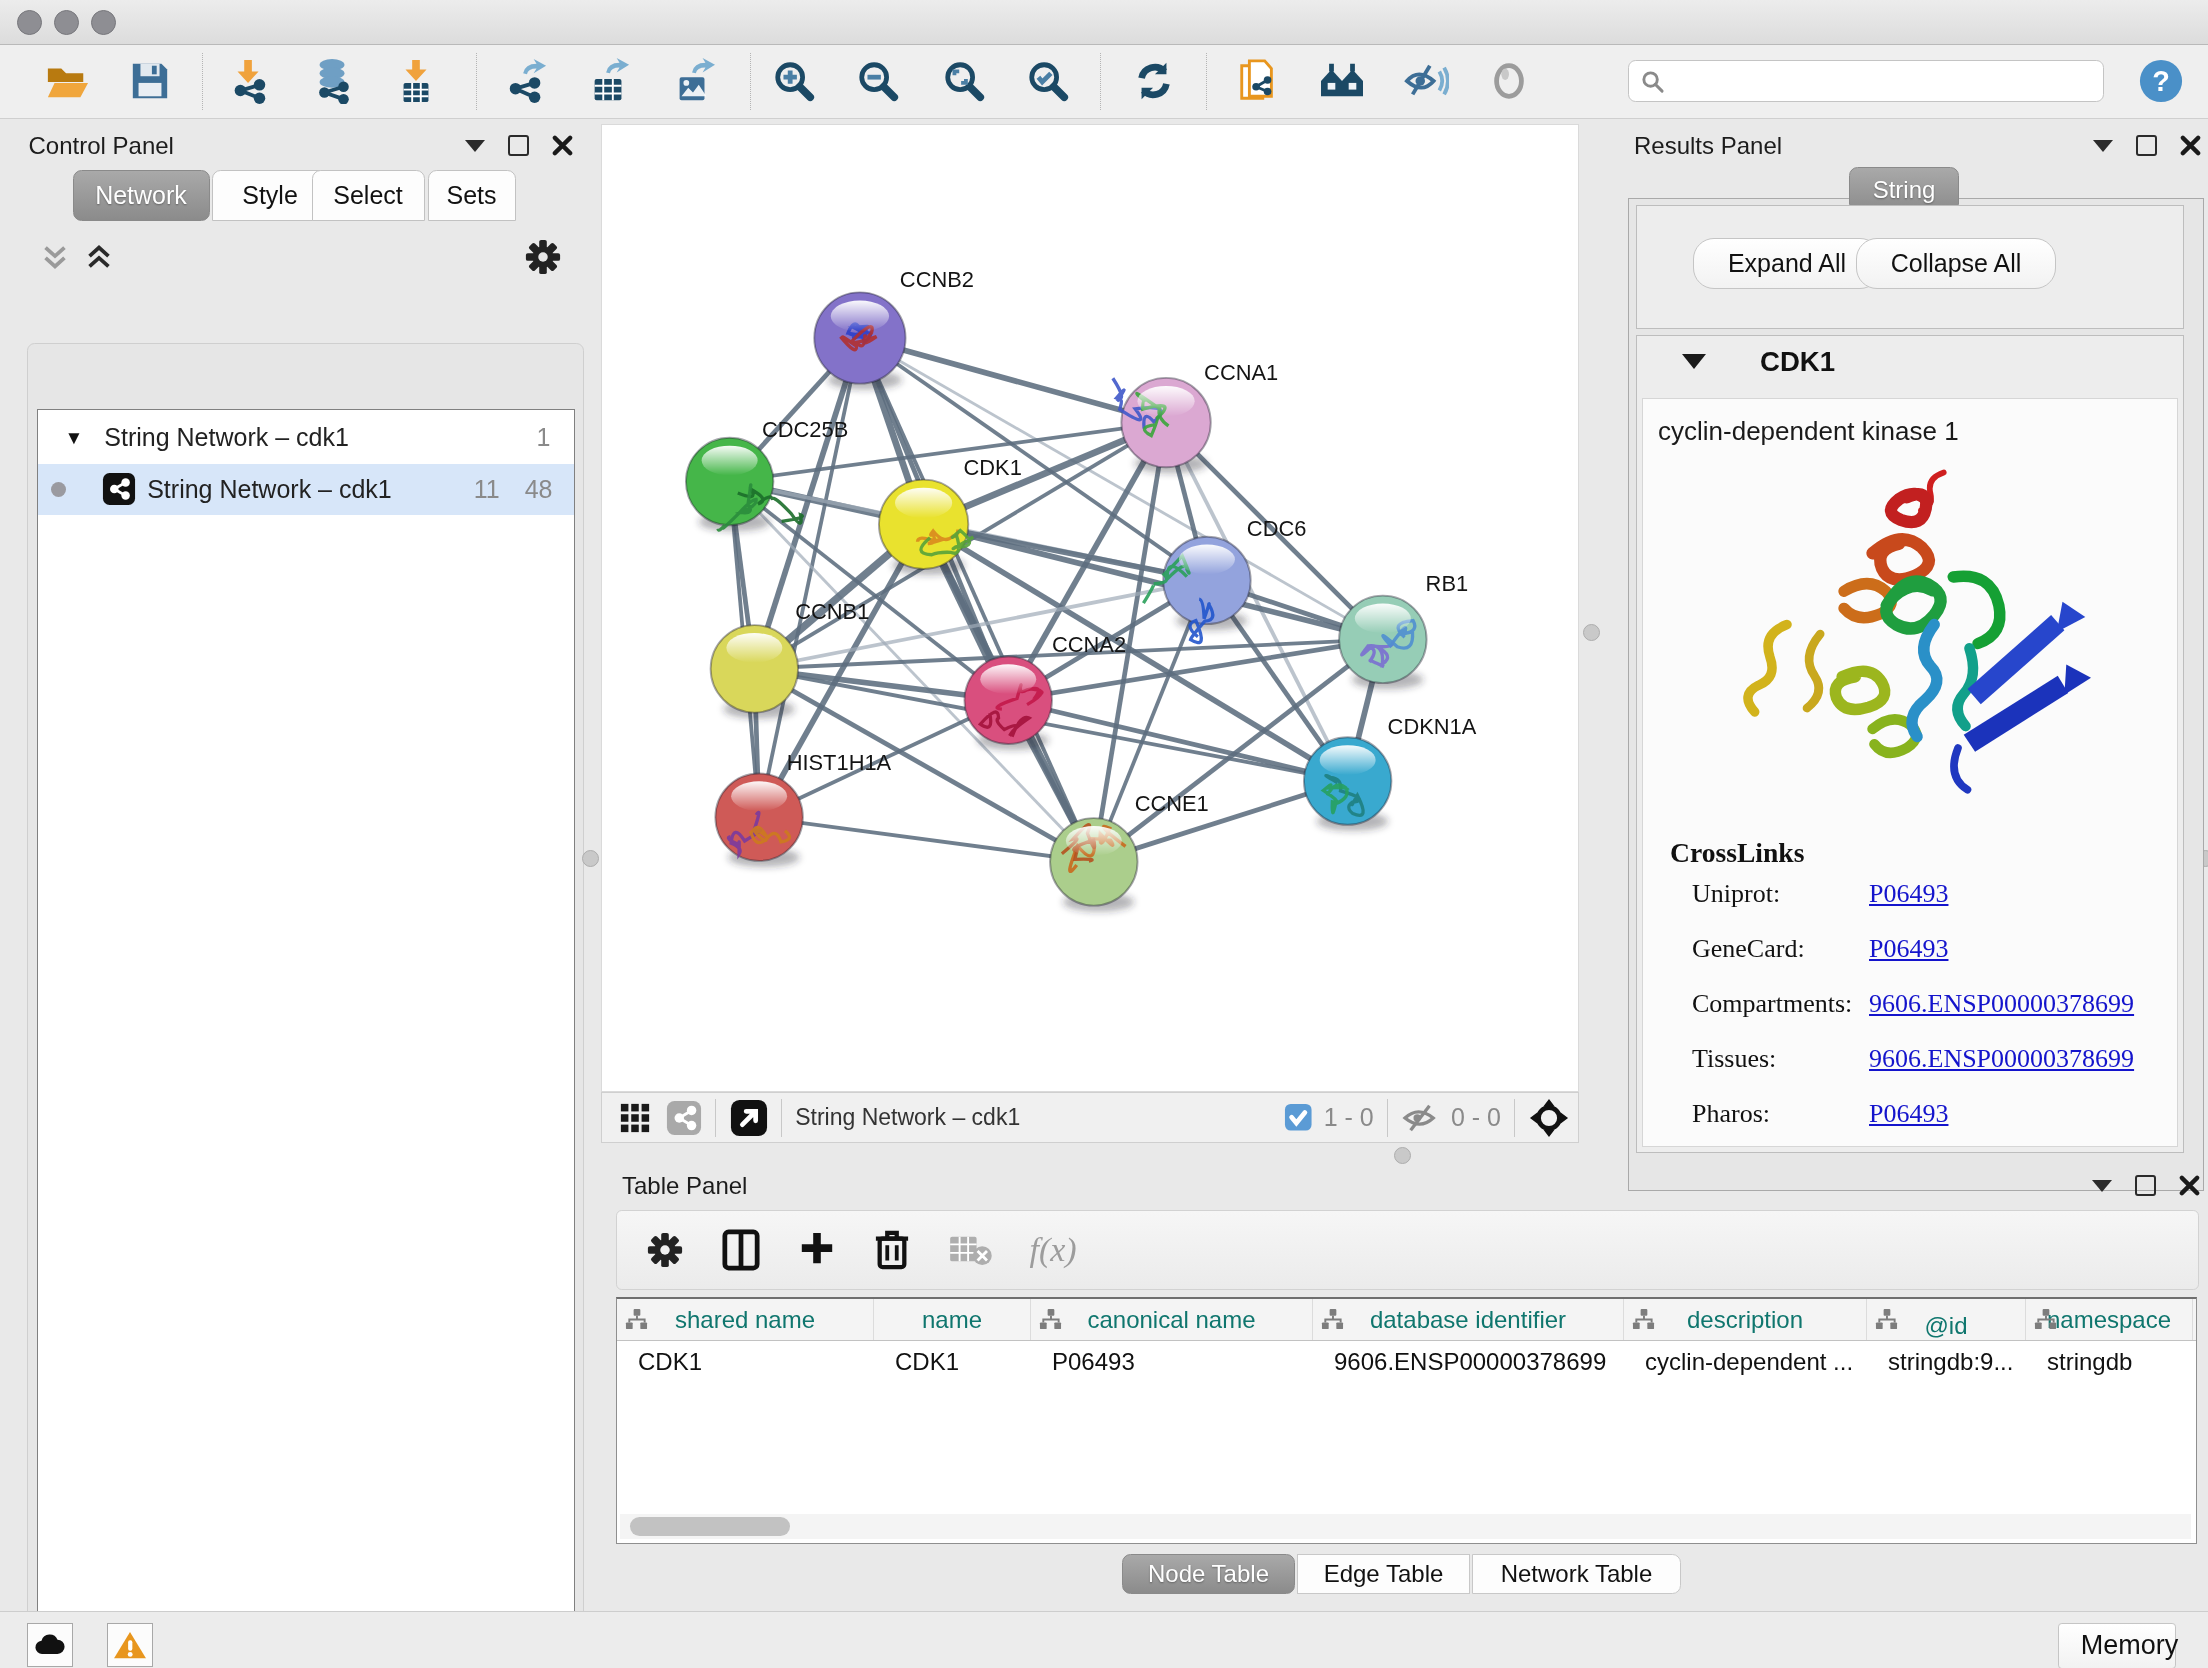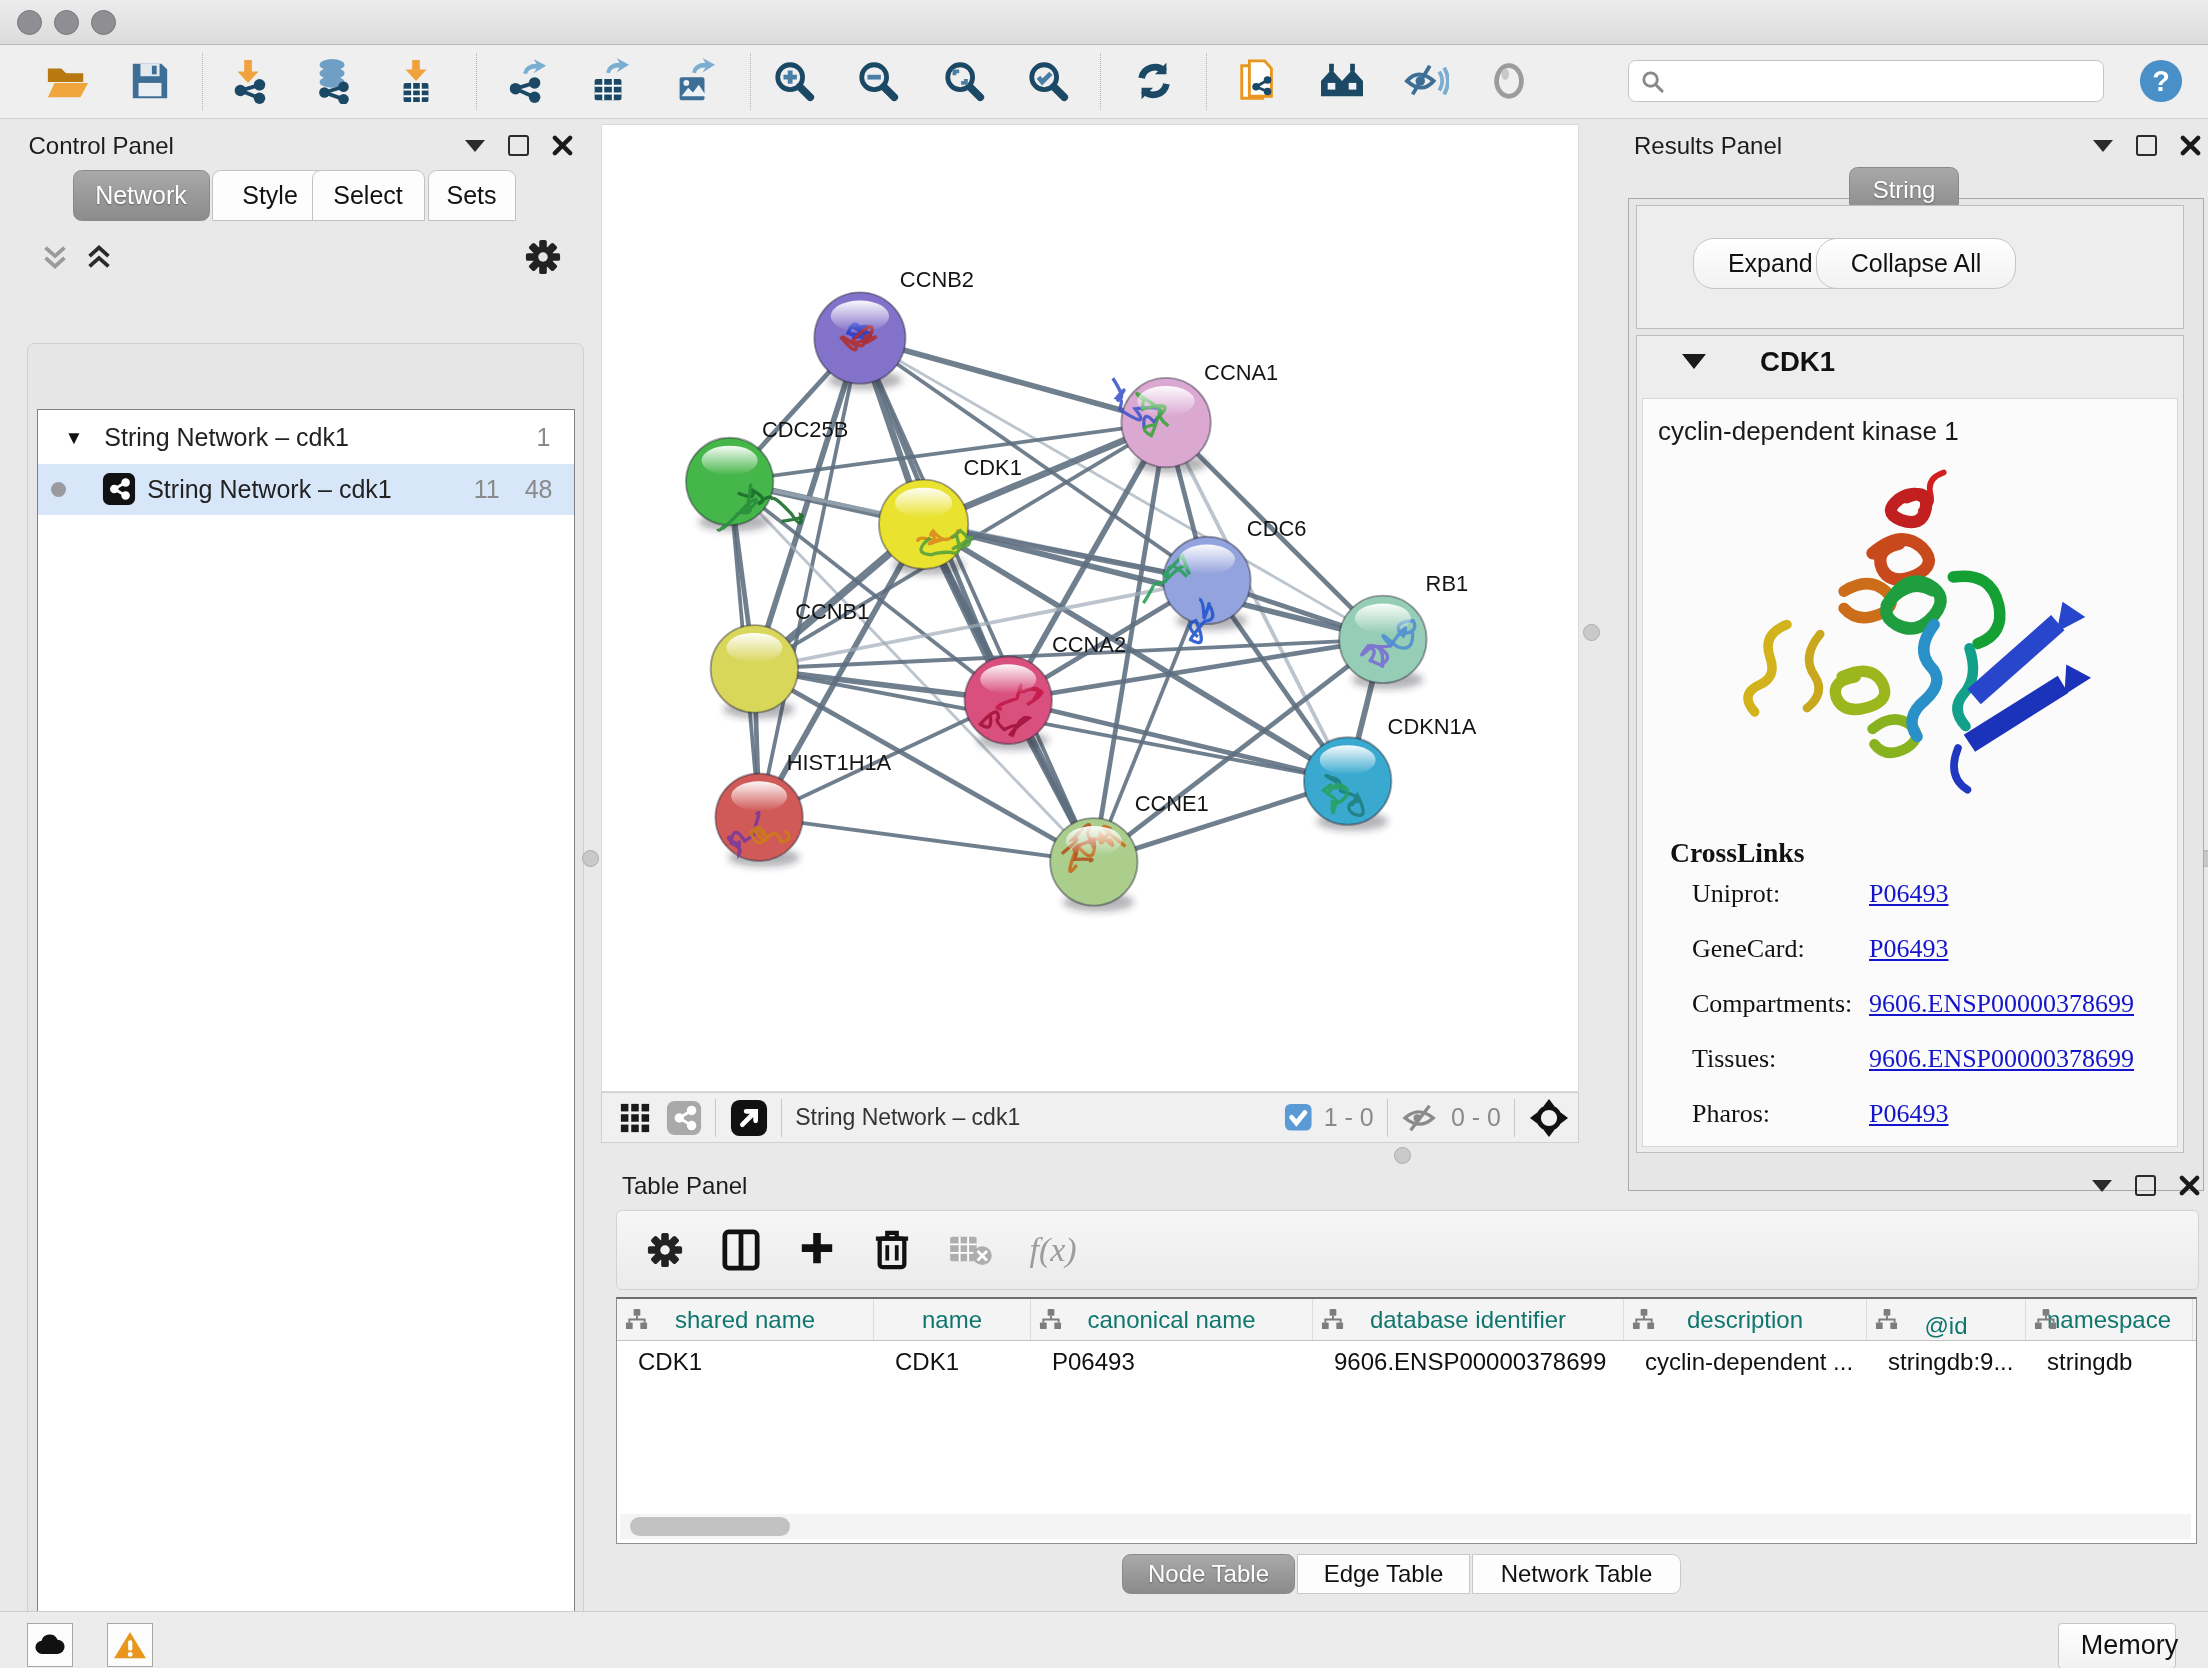--- a/index.html
+++ b/index.html
@@ -523,21 +523,21 @@
     <span class="ctl-max"></span>
     <svg width="21" height="21" viewBox="0 0 22 22">
         <path d="M3 3l16 16M19 3L3 19" stroke="#1a1a1a" stroke-width="4.5" stroke-linecap="round"></path>
       </svg>
   </div>
 </div>
 <div class="abs rp-outer"></div>
 <div class="abs tab active" style="left:1849px;top:167px;width:110px;height:46px;font-size:24px">String</div>
 <div class="abs rp-box1"></div>
 <div class="abs btn" style="left:1693px;top:238px;width:186px;height:49px">Expand All</div>
-<div class="abs btn" style="left:1816px;top:238px;width:198px;height:49px">Collapse All</div>
+<div class="abs btn" style="left:1856px;top:238px;width:198px;height:49px">Collapse All</div>
 <div class="abs rp-box2"></div>
 <div class="abs" style="left:1682px;top:354px;width:0;height:0;border-left:12.4px solid transparent;border-right:12.4px solid transparent;border-top:15px solid #1a1a1a"></div>
 <div class="abs" style="left:1760px;top:346px;font-size:27.6px;font-weight:bold;color:#111">CDK1</div>
 <div class="abs rp-content">
   <div style="margin:17px 0 16px 15px;font-size:26px;color:#1a1a1a">cyclin-dependent kinase 1</div>
   <svg width="361" height="361" viewBox="0 0 380 380" style="margin:11.4px auto 0 auto">
     <g fill="none" stroke-linecap="round">
       <path d="M225 10 q-18 6 -14 22 q3 14 -10 18" stroke="#cf1f1f" stroke-width="6"></path>
       <path d="M186 36 q24 -10 20 12 q-4 20 -26 12 q-20 -8 -2 -22 q18 -12 30 2" stroke="#c22020" stroke-width="13"></path>
       <path d="M150 95 q30 -26 52 -6 q18 18 -8 30 q-26 10 -34 -8 q-8 -20 18 -26" stroke="#c8491c" stroke-width="13"></path>

